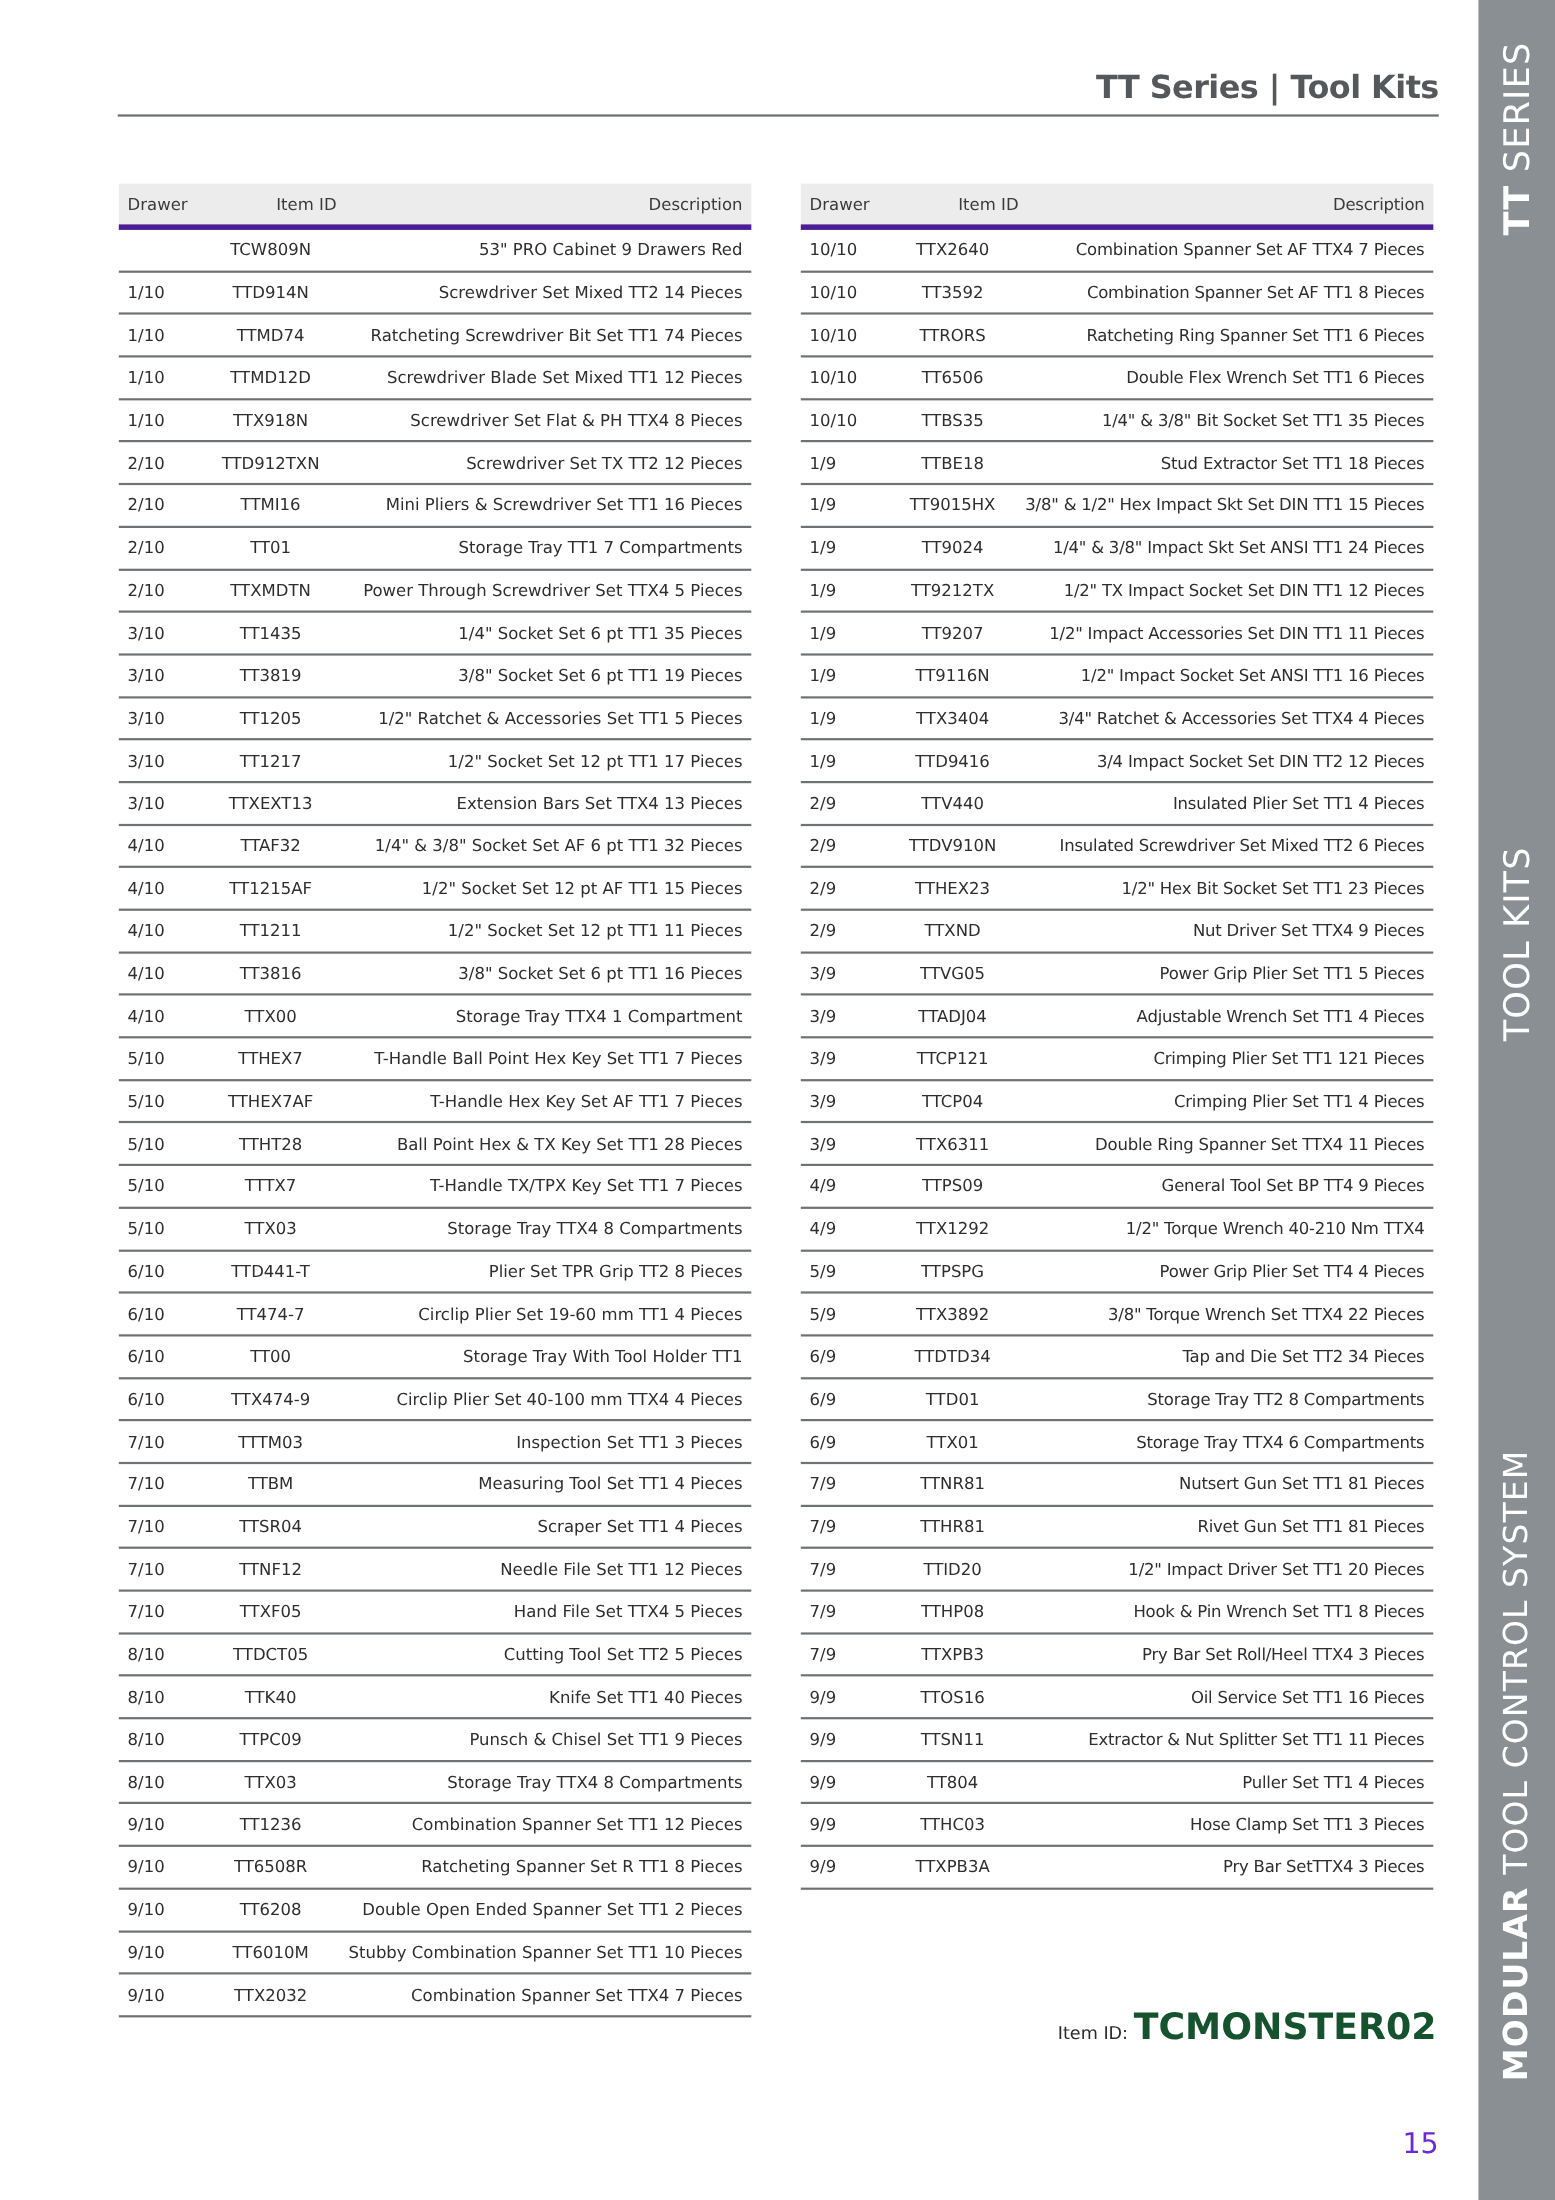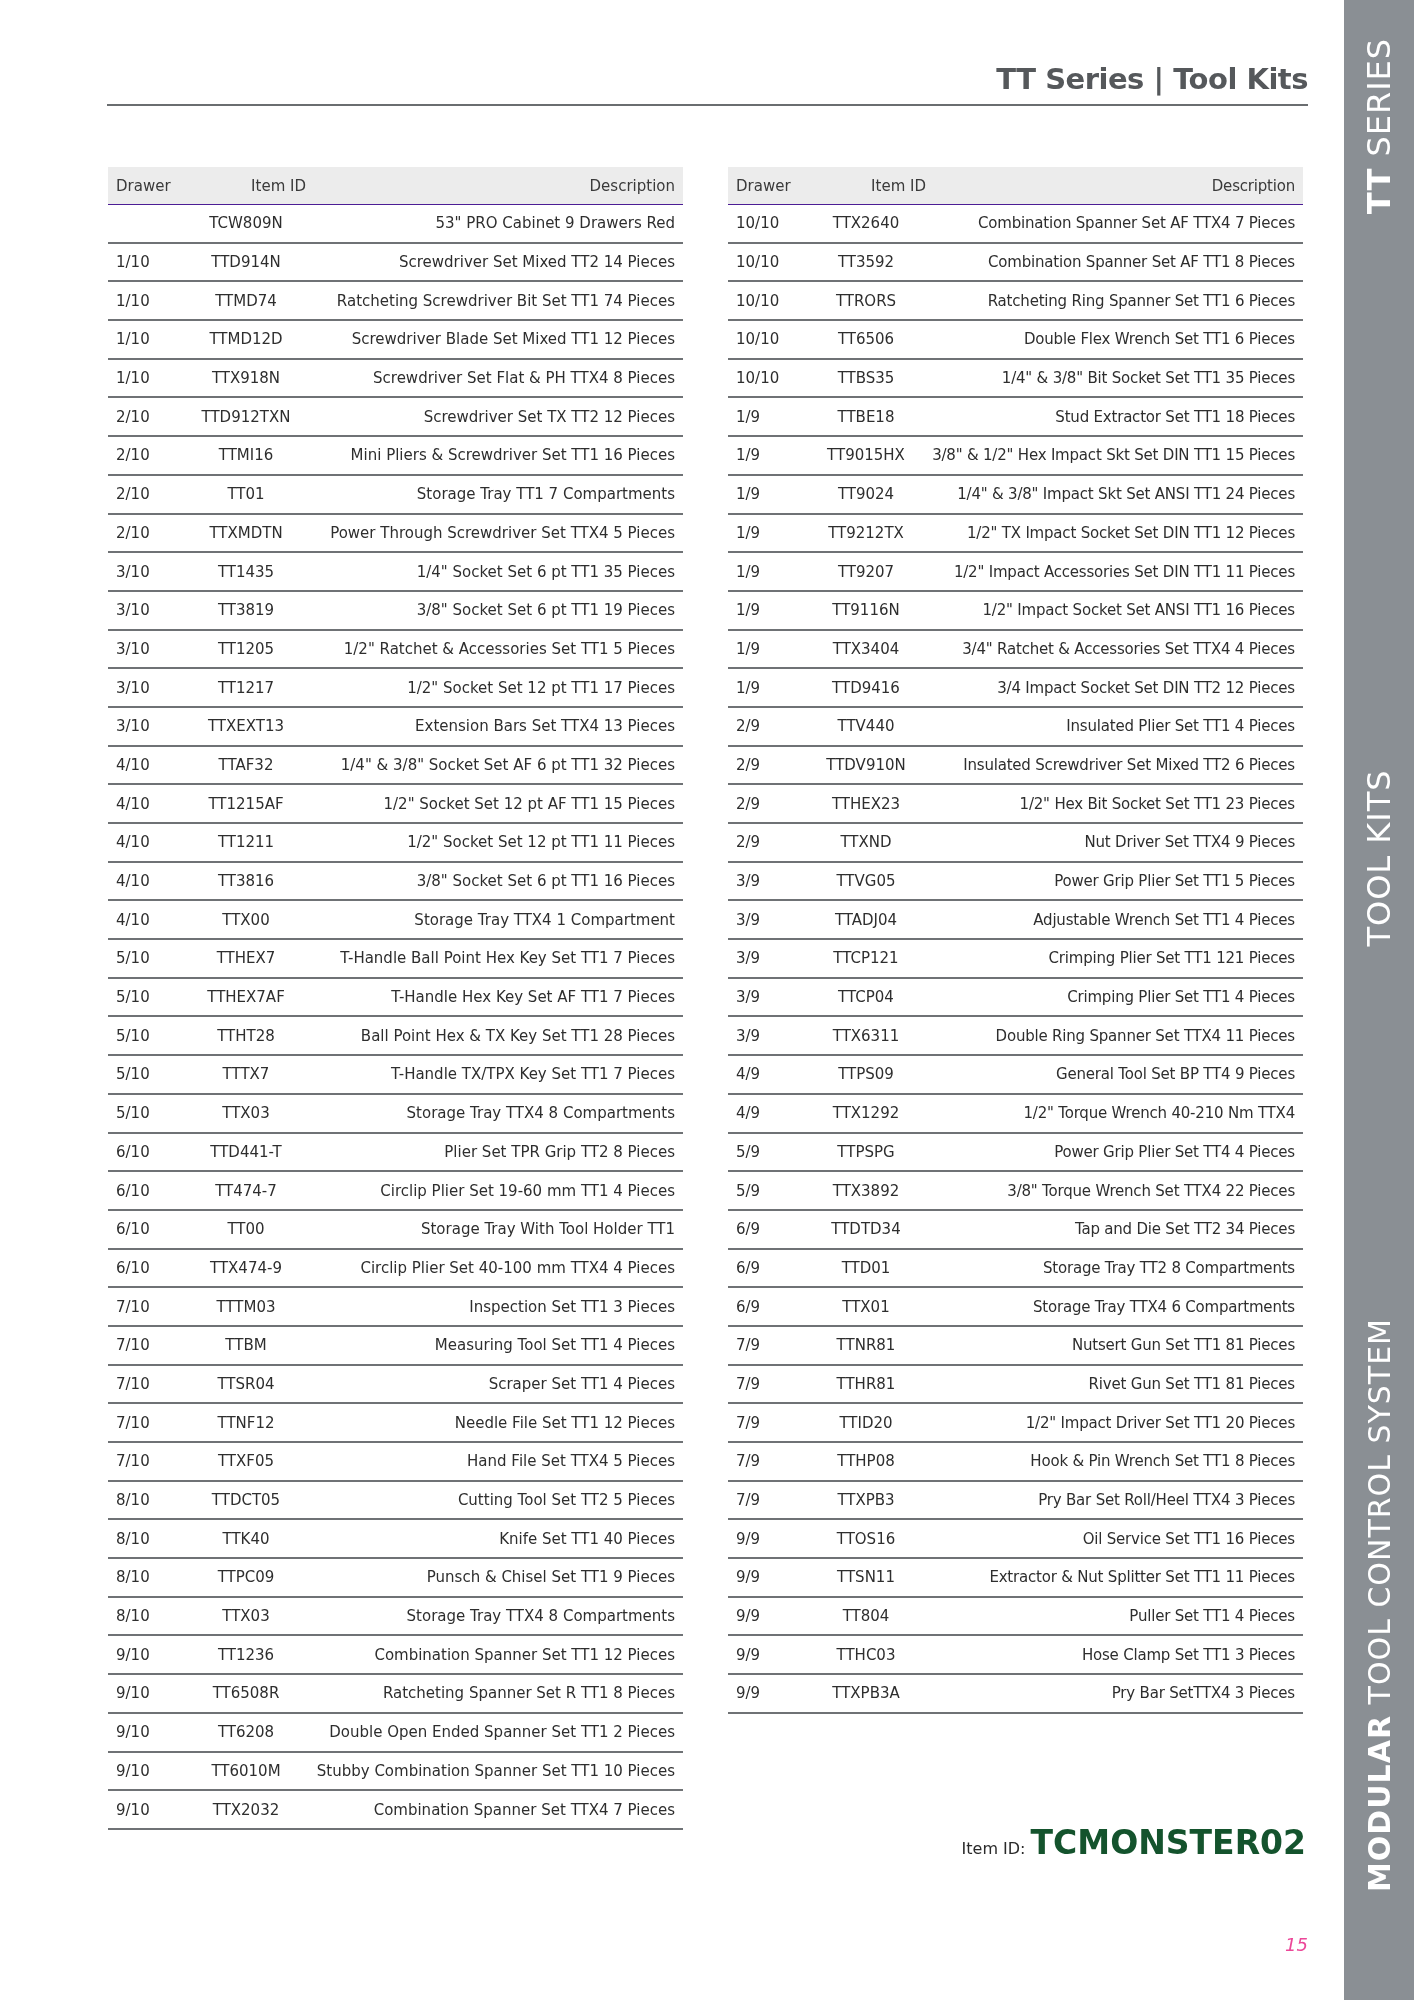--- a/index.html
+++ b/index.html
@@ -15,38 +15,38 @@
   }
   .title-rule {
     position: absolute; left: 107px; top: 104px; width: 1201px; height: 0;
     border-top: 2px solid #6a6d70;
   }
   .tbl { position: absolute; top: 167px; width: 575px; font-size: 15px; }
   .tbl.left { left: 108px; }
   .tbl.right { left: 728px; }
   .thead {
     display: flex; align-items: center; height: 37px;
-    background: #ececec; border-bottom: 1px solid #4c1d95; color: #3a3a3a;
+    background: #ececec; border-bottom: 5px solid #4c1d95; color: #3a3a3a;
   }
   .row { display: flex; align-items: center; height: 36.7px; border-bottom: 2px solid #6f7275; }
   .row.no-drawer-line { border-bottom: none; position: relative; }
   .row.no-drawer-line::after {
     content: ""; position: absolute; left: 84px; right: 0; bottom: 0; border-bottom: 2px solid #6f7275;
   }
   .c-drawer { width: 78px; padding-left: 8px; box-sizing: border-box; white-space: nowrap; }
   .c-id { width: 120px; text-align: center; white-space: nowrap; }
   .c-desc { flex: 1; text-align: right; padding-right: 8px; white-space: nowrap; overflow: hidden; }
   .thead .c-id { text-align: right; padding-left: 28px; box-sizing: border-box; }
   .tbl.right .c-desc { font-size: 15px; letter-spacing: -0.2px; }
   .kit-id {
     position: absolute; right: 108px; top: 1823px; white-space: nowrap; color: #2a2a2a;
   }
   .kit-id .lbl { font-size: 16px; }
   .kit-id .val { font-size: 33px; font-weight: bold; color: #14532d; }
-  .page-number { position: absolute; right: 106px; top: 1934px; font-size: 18px; color: #ec4899; font-style: italic; }
+  .page-number { position: absolute; right: 106px; top: 1934px; font-size: 26px; color: #6d28d9; }
   .side-band {
     position: absolute; left: 1344px; top: 0; width: 70px; height: 2000px; background: #8a8f94;
   }
   .vtext {
     position: absolute; left: 50%; color: #ffffff; white-space: nowrap;
     transform-origin: center center; transform: translate(-50%, -50%) rotate(-90deg);
     font-size: 32px; letter-spacing: 1px;
   }
   .vtext.series { top: 126px; }
   .vtext.series b { font-weight: bold; }

